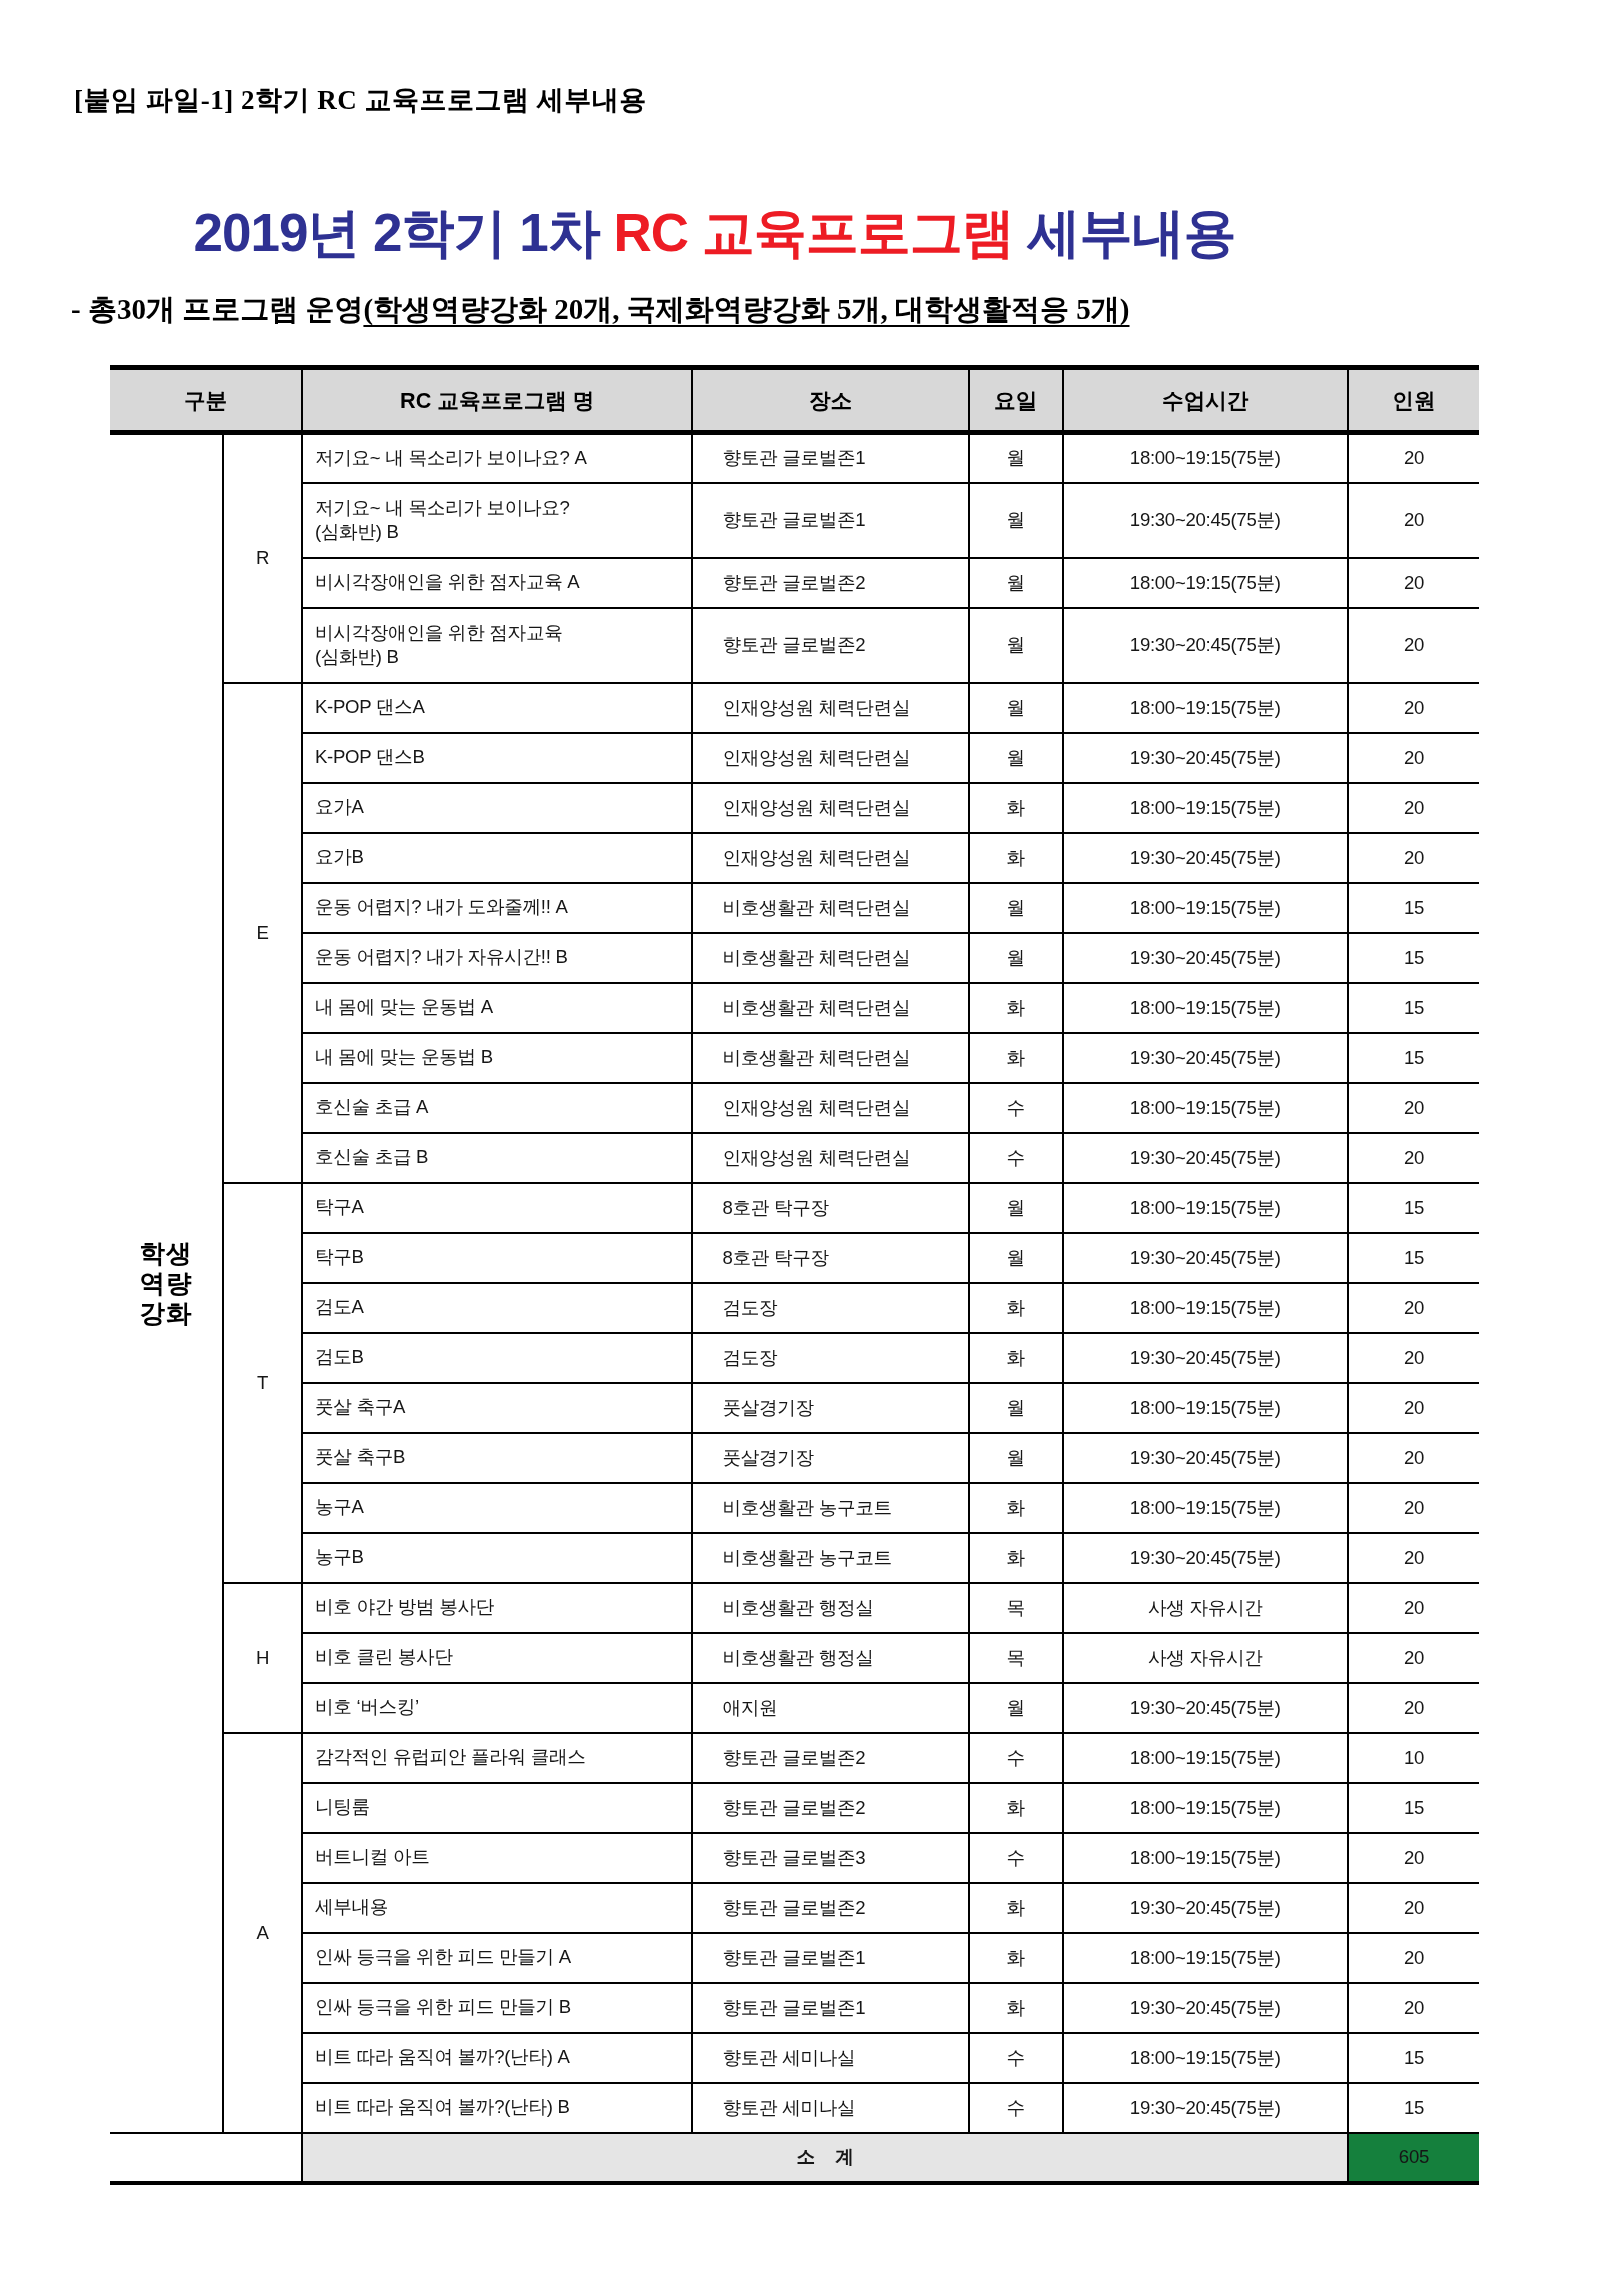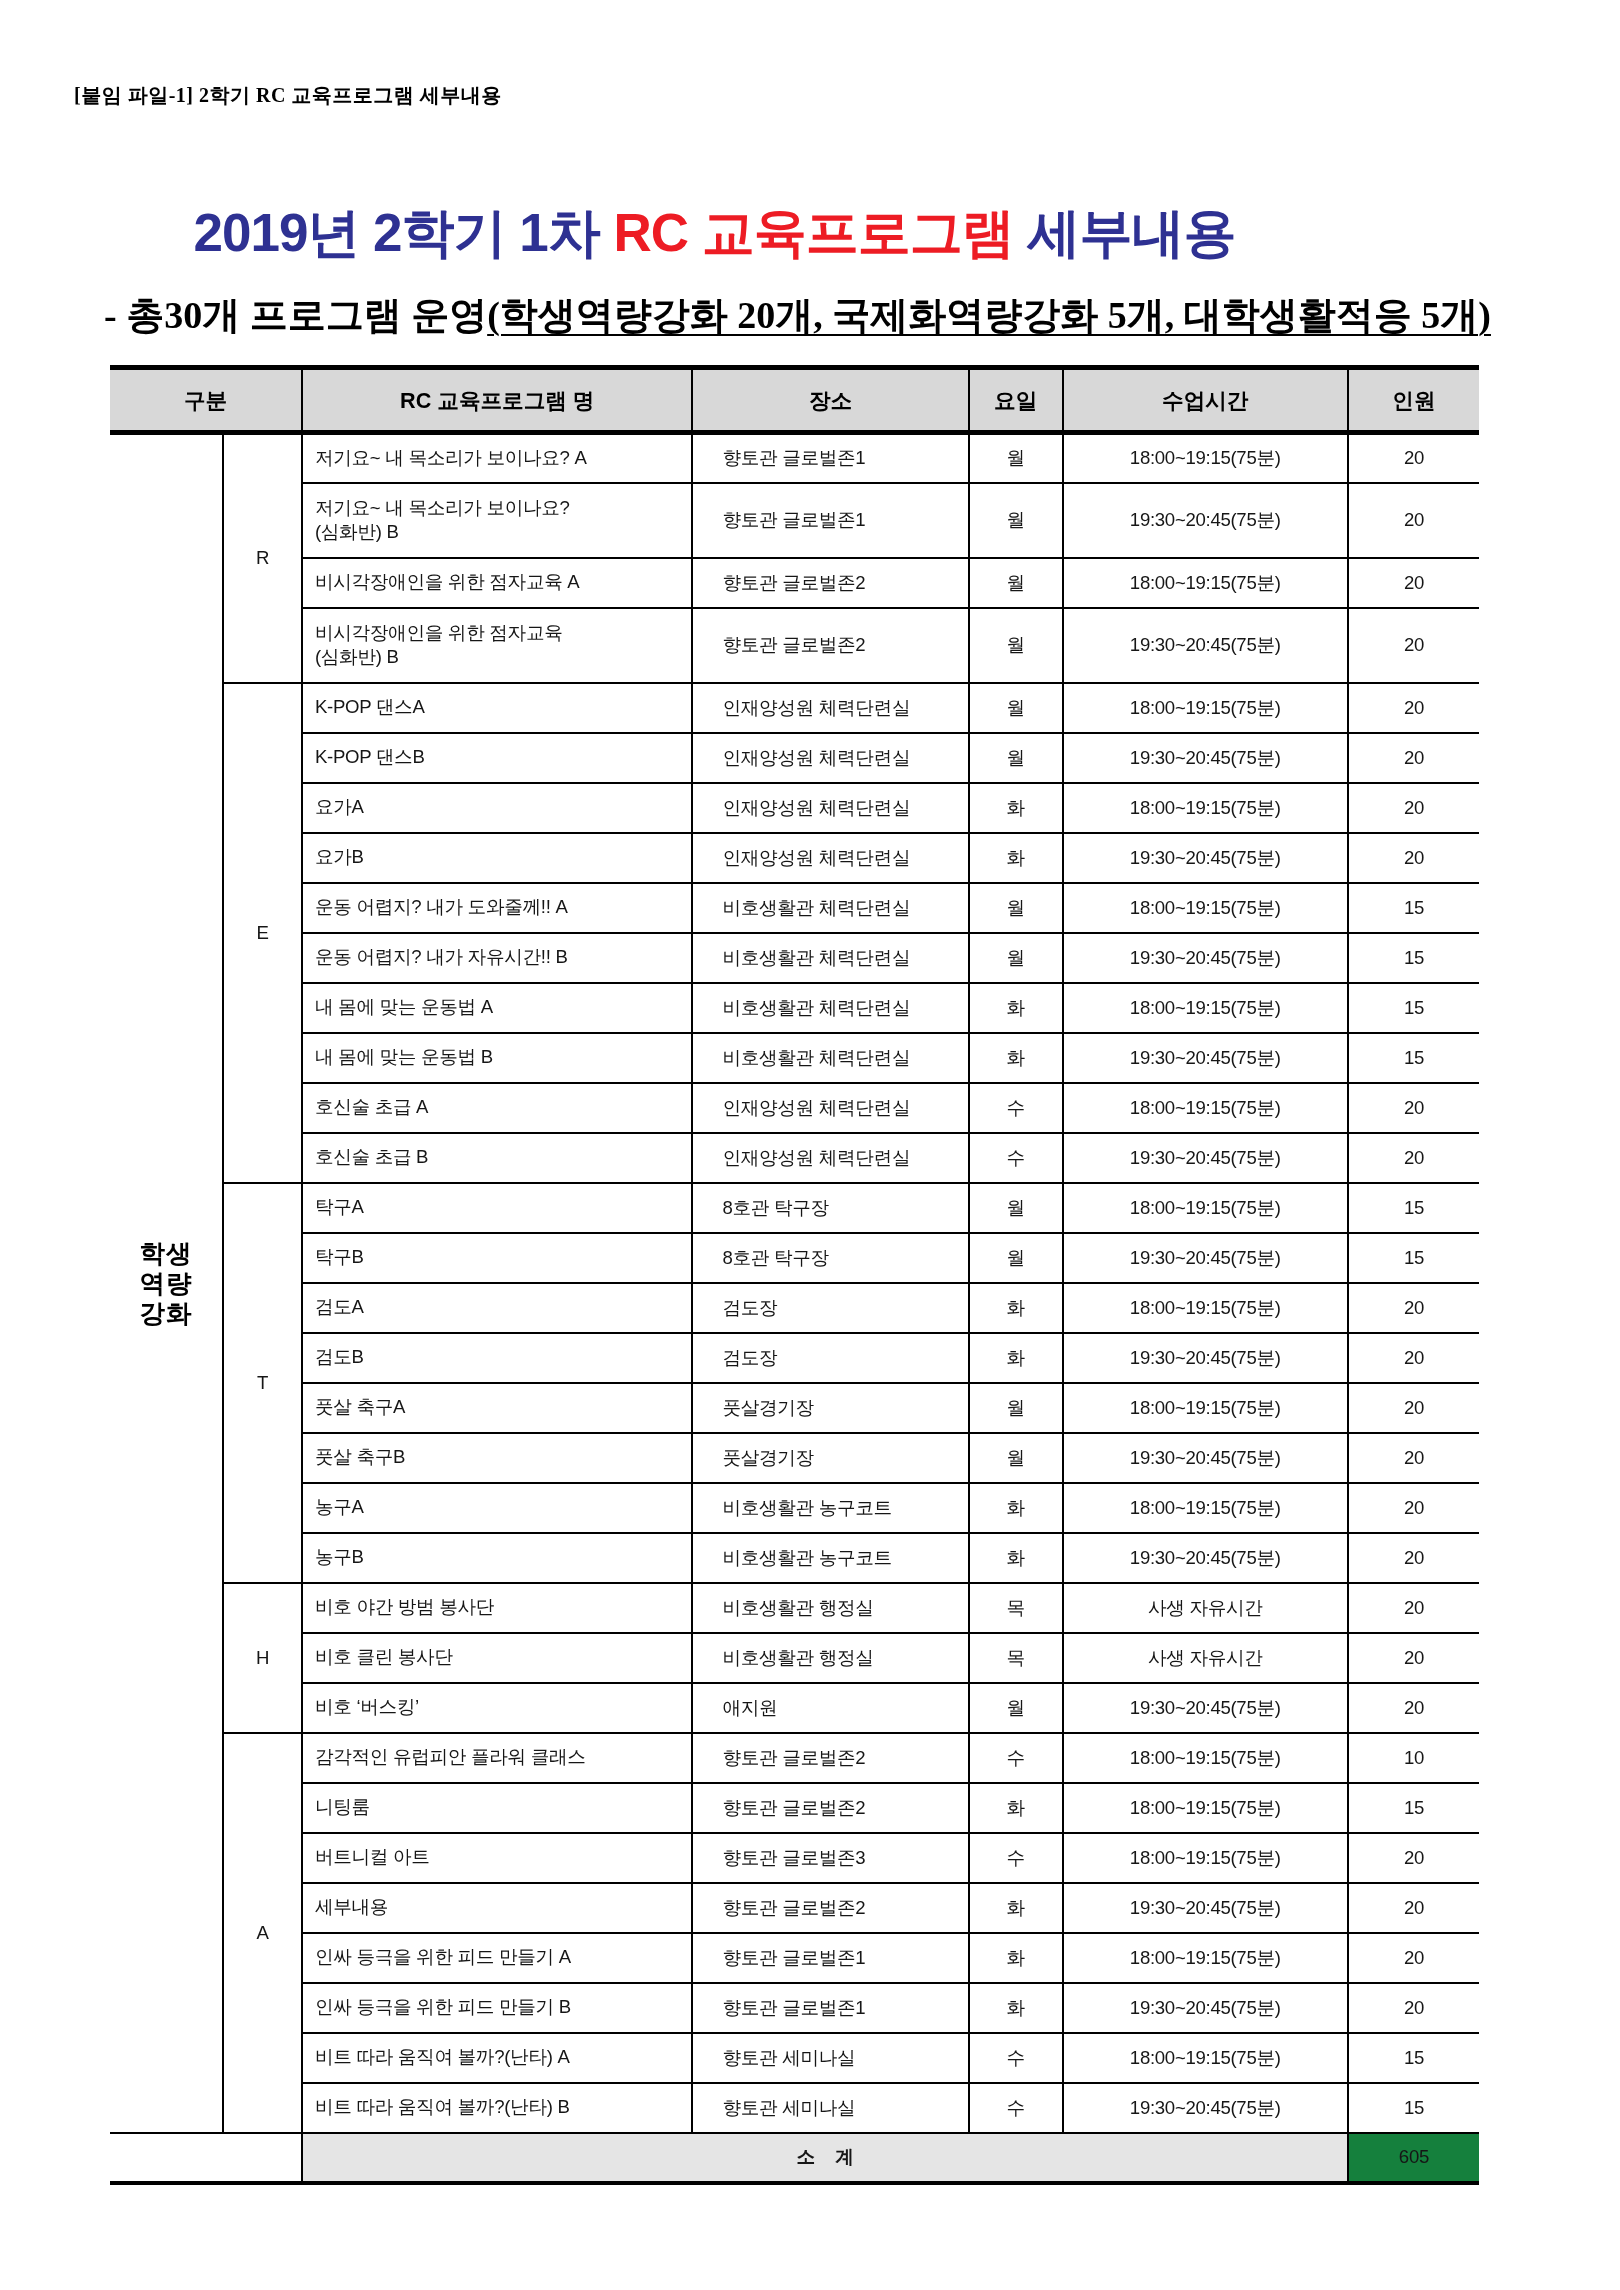--- a/index.html
+++ b/index.html
@@ -10,21 +10,21 @@
     background: #ffffff;
     overflow: hidden;
     font-family: "Liberation Sans", sans-serif;
     color: #111111;
   }
   .attachment-line {
     position: absolute;
     left: 74px;
     top: 82px;
     font-family: "Liberation Serif", serif;
-    font-size: 20px;
+    font-size: 27px;
     font-weight: 600;
     color: #000000;
     letter-spacing: 0.5px;
     white-space: nowrap;
   }
   .doc-title {
     position: absolute;
     left: 0;
     top: 198px;
     width: 1429px;
@@ -34,25 +34,24 @@
     letter-spacing: -1px;
     white-space: nowrap;
   }
   .t-blue { color: #2e3192; }
   .t-red  { color: #ed1c24; }
   .doc-subtitle {
     position: absolute;
     left: 71px;
     top: 290px;
     font-family: "Liberation Serif", serif;
-    font-size: 38px;
+    font-size: 29px;
     font-weight: 600;
     color: #000000;
     white-space: nowrap;
-    margin-left: 33px;
   }
   .doc-subtitle .u {
     text-decoration: underline;
     text-decoration-thickness: 2px;
     text-underline-offset: 5.9px;
   }
   table.schedule {
     position: absolute;
     left: 110px;
     top: 365px;

